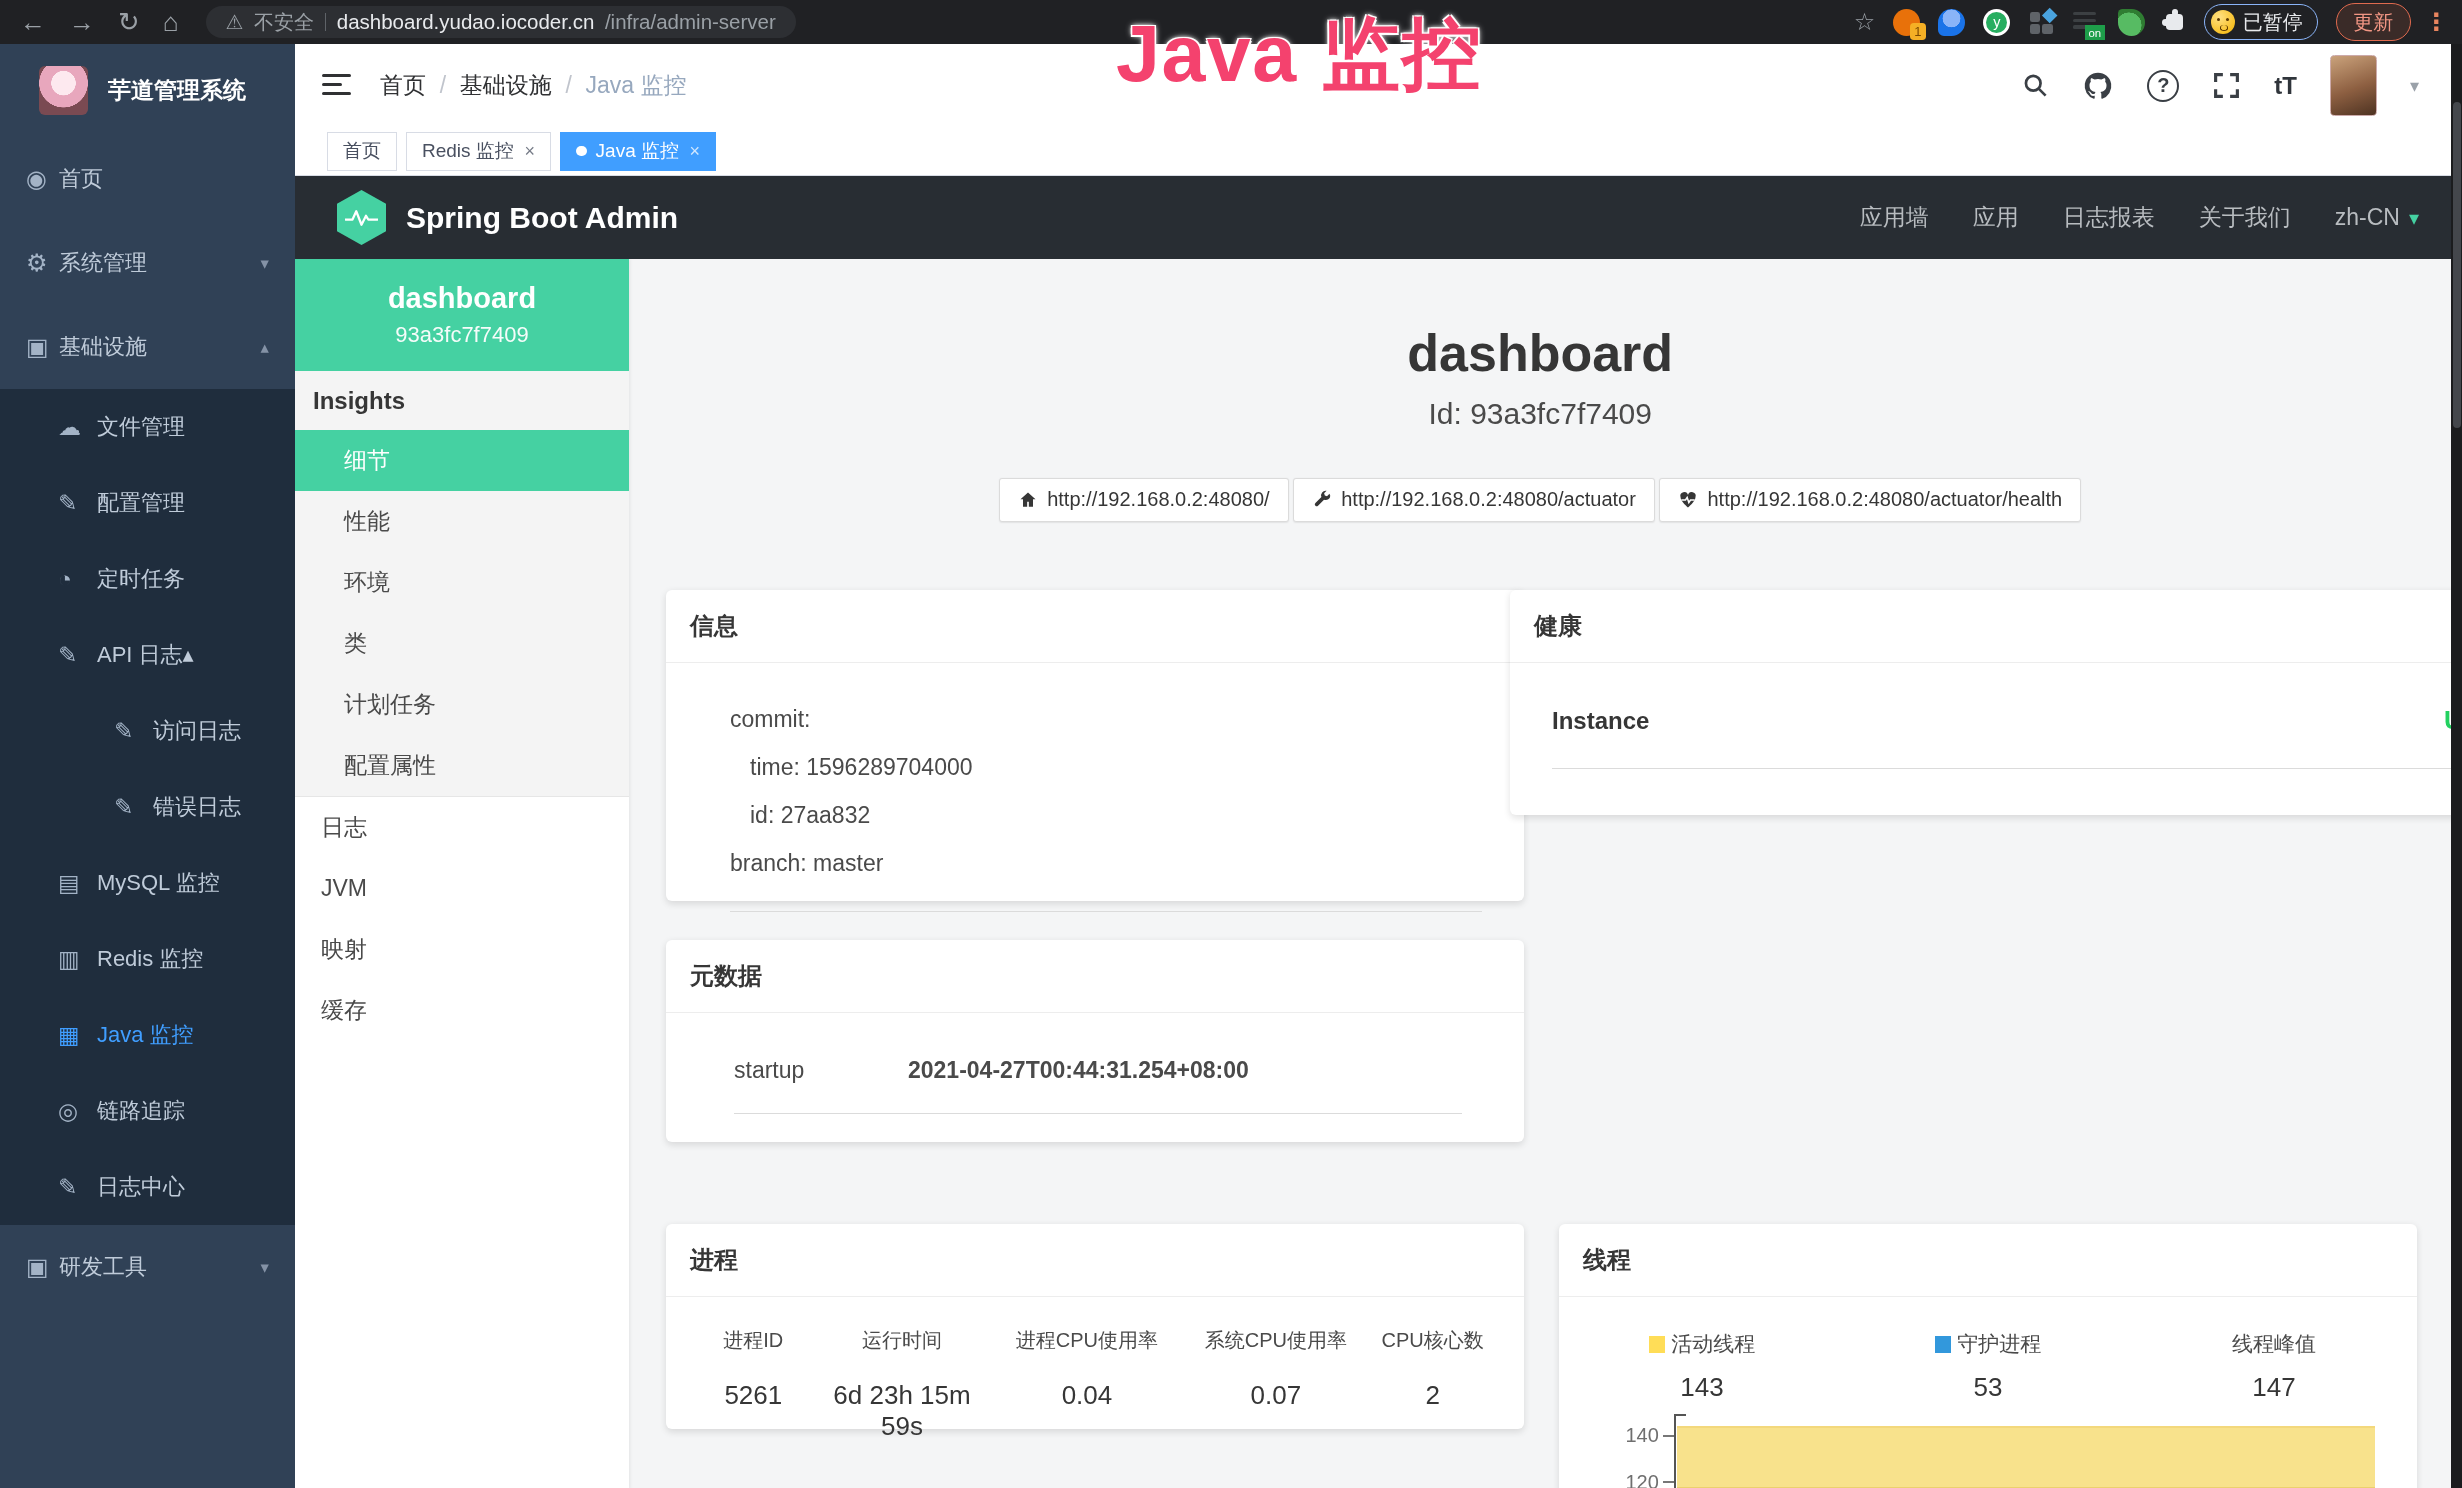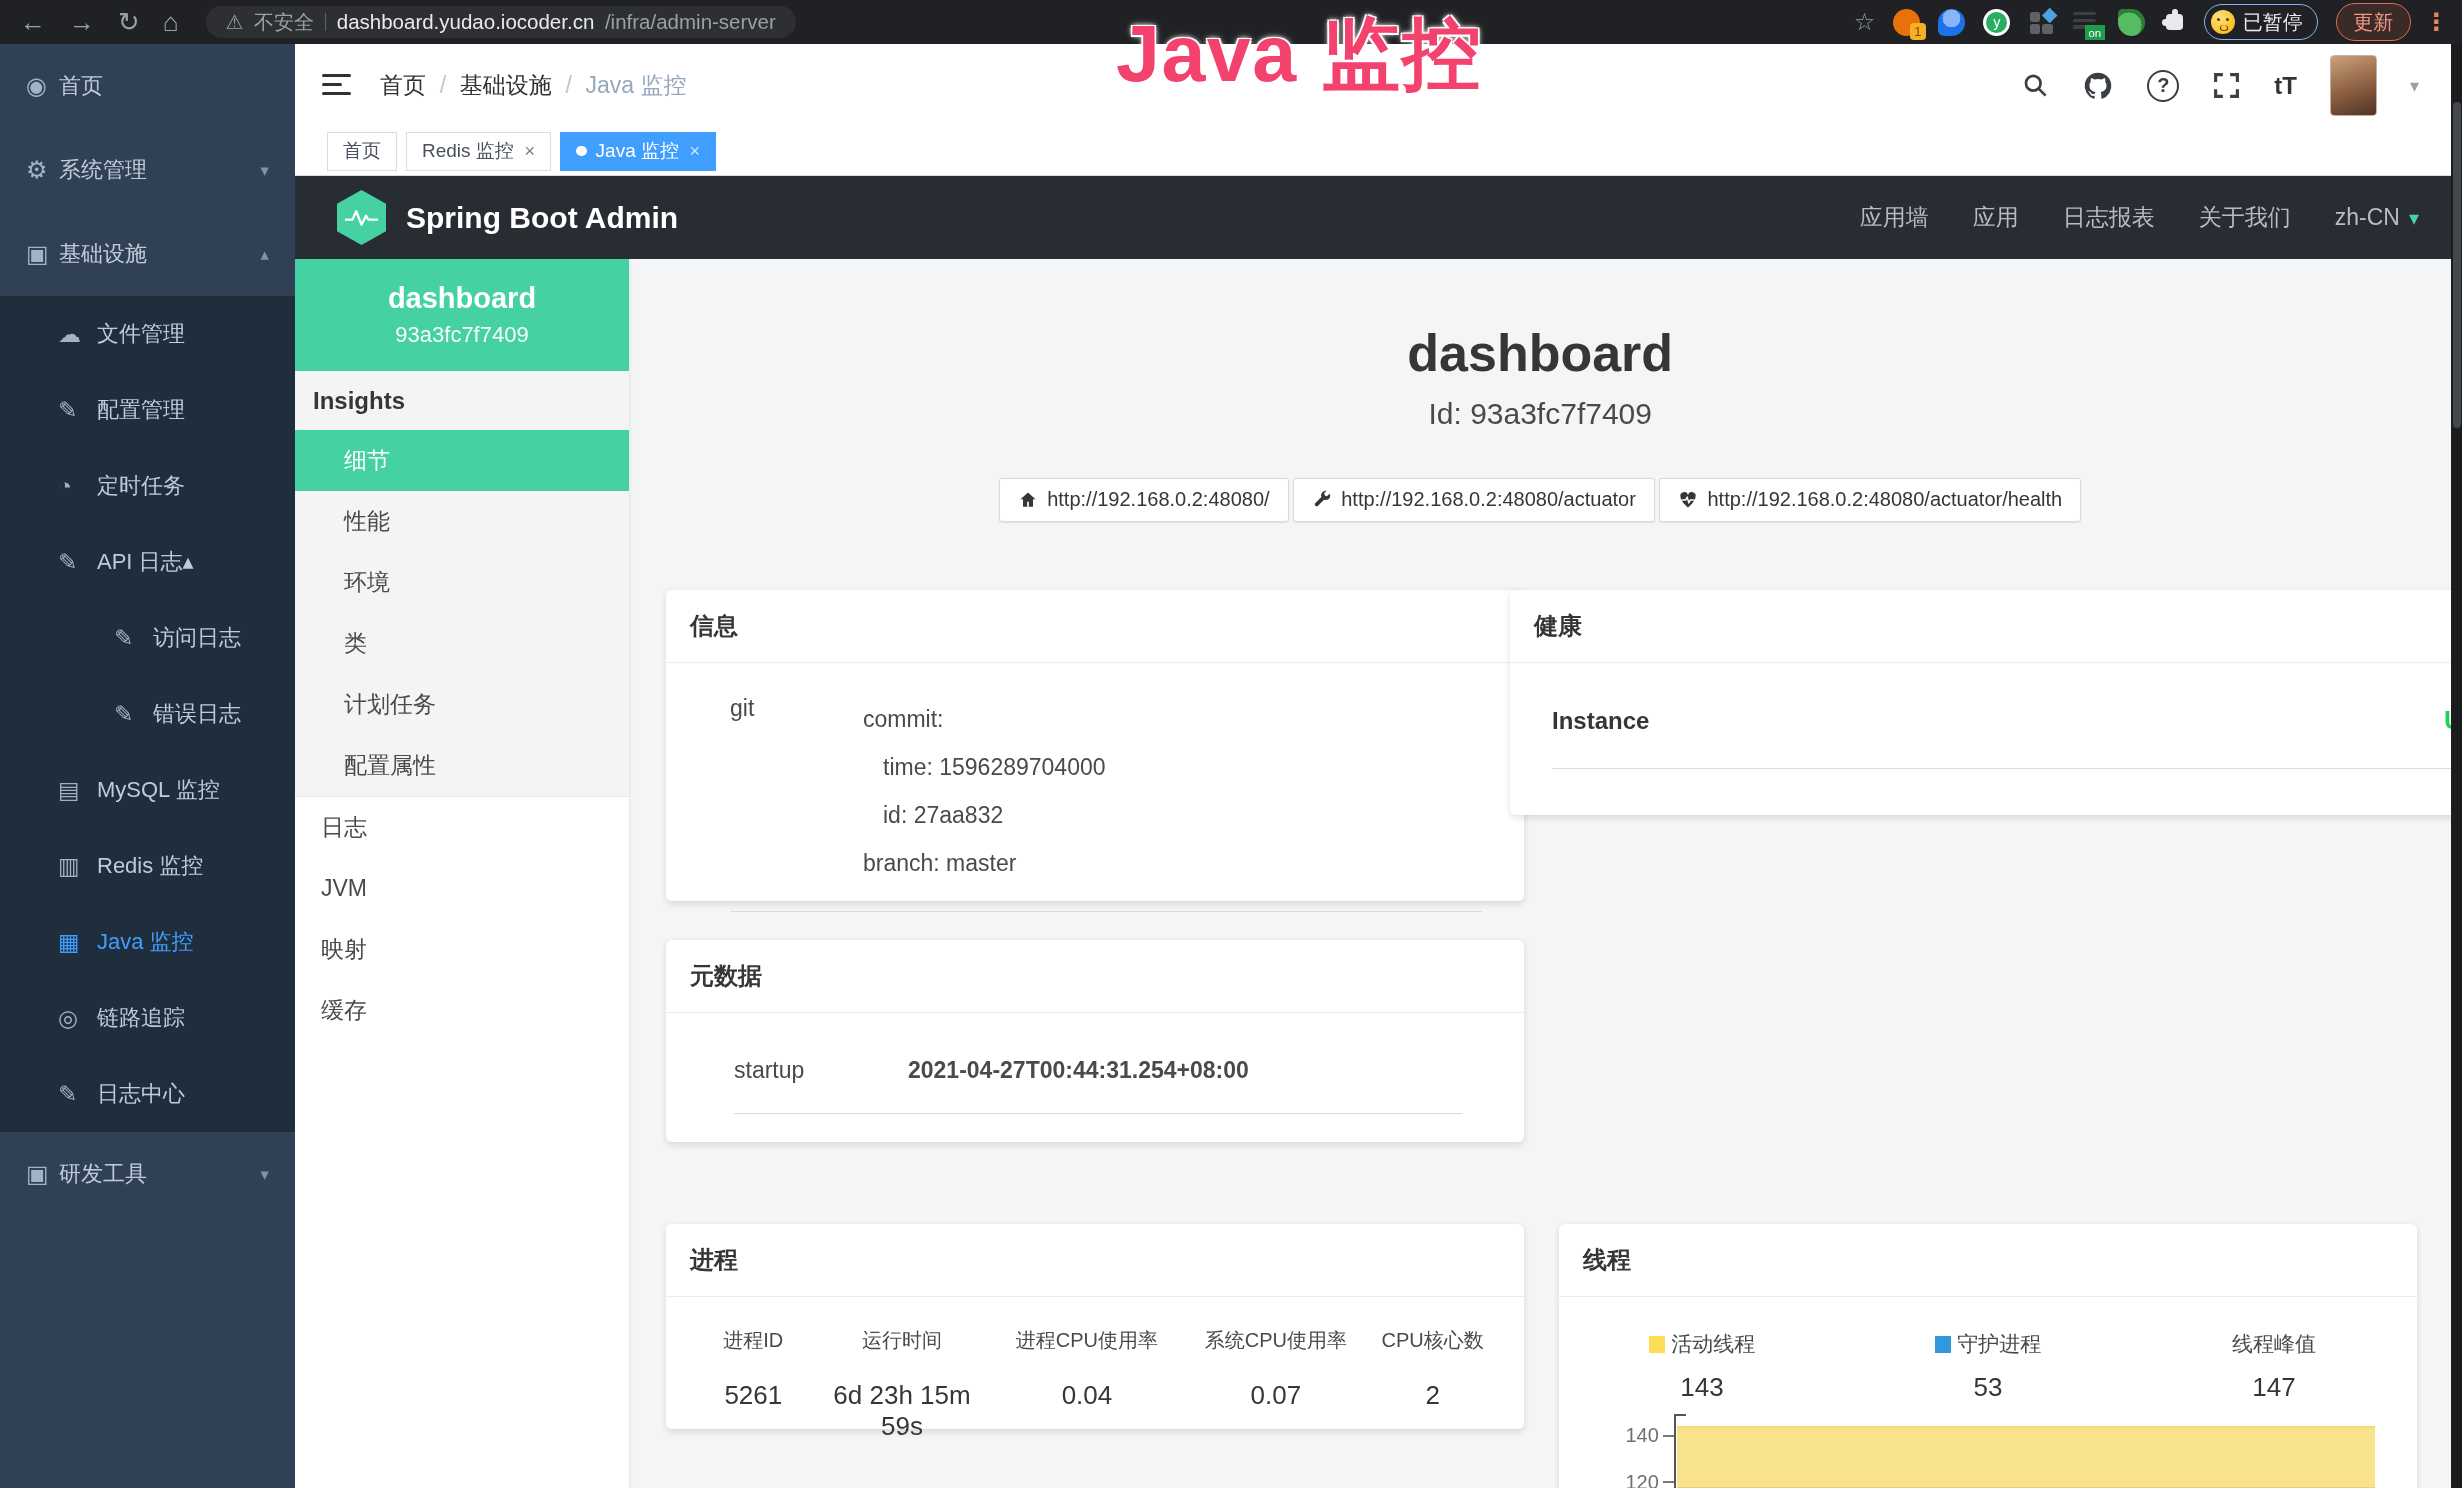--- a/index.html
+++ b/index.html
@@ -248,20 +248,24 @@
       <span class="update-pill">
         <span class="update-label">更新</span>
       </span>
       <span class="kebab">⋮</span>
     </div>
   </div>
 
   <div class="annotation">Java 监控</div>
 
   <div class="side-nav">
+    <div class="logo-row">
+      <span class="logo-img"></span>
+      <span class="logo-title">芋道管理系统</span>
+    </div>
     <div class="nav-item">
       <span class="ni">◉</span>
       <span>首页</span>
     </div>
     <div class="nav-item">
       <span class="ni">⚙</span>
       <span>系统管理</span>
       <span class="chev">▾</span>
     </div>
     <div class="nav-item">
@@ -438,21 +442,20 @@
             </svg>
           <span>http://192.168.0.2:48080/actuator/health</span>
         </div>
       </div>
     </div>
 
     <div class="card card-info">
       <div class="card-head">信息</div>
       <div class="info-body">
         <div class="kv-row">
-          <div class="kv-lbl">git</div>
           <div class="info-lines">
             <div>commit:</div>
             <div>time: 1596289704000</div>
             <div>id: 27aa832</div>
             <div>branch: master</div>
           </div>
         </div>
         <div class="rule"></div>
       </div>
     </div>

